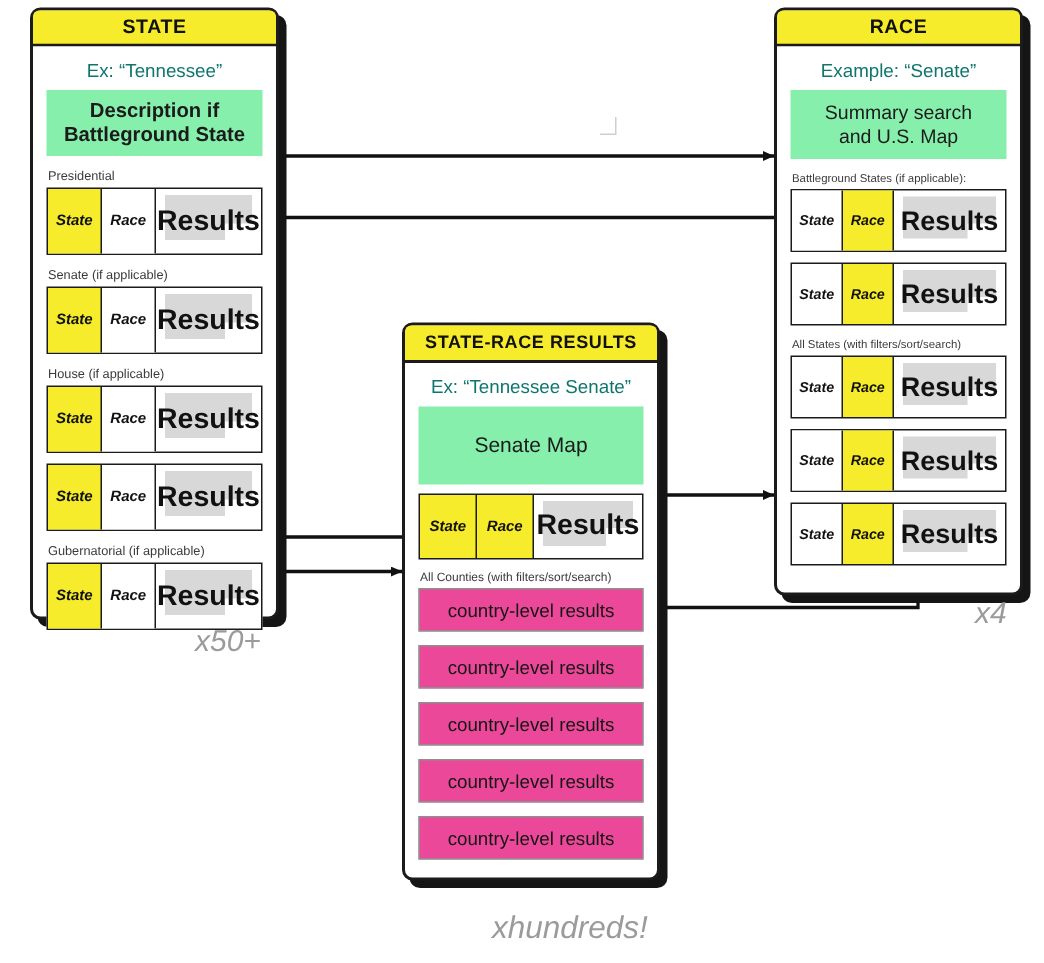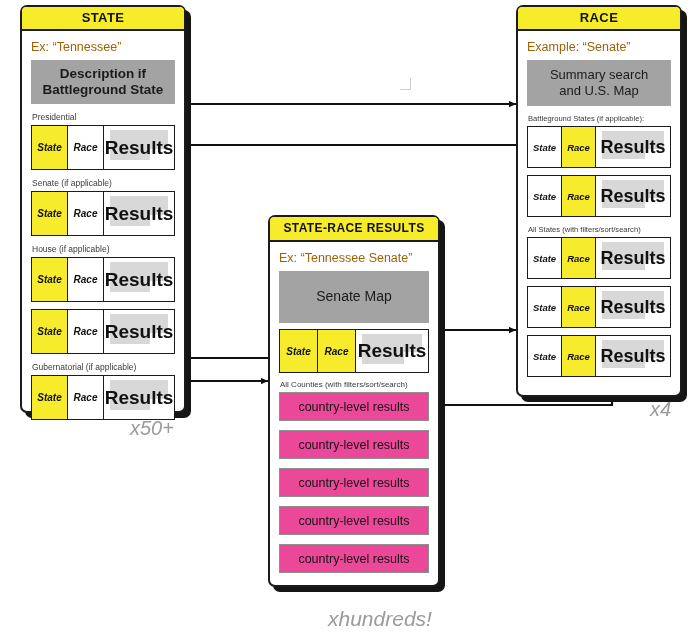--- a/index.html
+++ b/index.html
@@ -31,25 +31,26 @@
     background: #F6EC2B;
     border-bottom: 2.5px solid #1b1b1b;
     border-radius: 4px 4px 0 0;
     text-align: center;
     font-weight: bold;
     color: #111;
     letter-spacing: .4px;
   }
   .panel-body { padding: 6px 9px 9px 9px; }
   .example {
-    color: #a16207;
+    text-align: center;
+    color: #0f766e;
     margin: 3px 0 6px 0;
   }
   .gray-block {
-    background: #a3a3a3;
+    background: #86efac;
     color: #1b1b1b;
     display: flex;
     align-items: center;
     justify-content: center;
     text-align: center;
     line-height: 1.22;
   }
   .section-label {
     color: #3a3a3a;
     margin: 8px 0 3px 1px;

